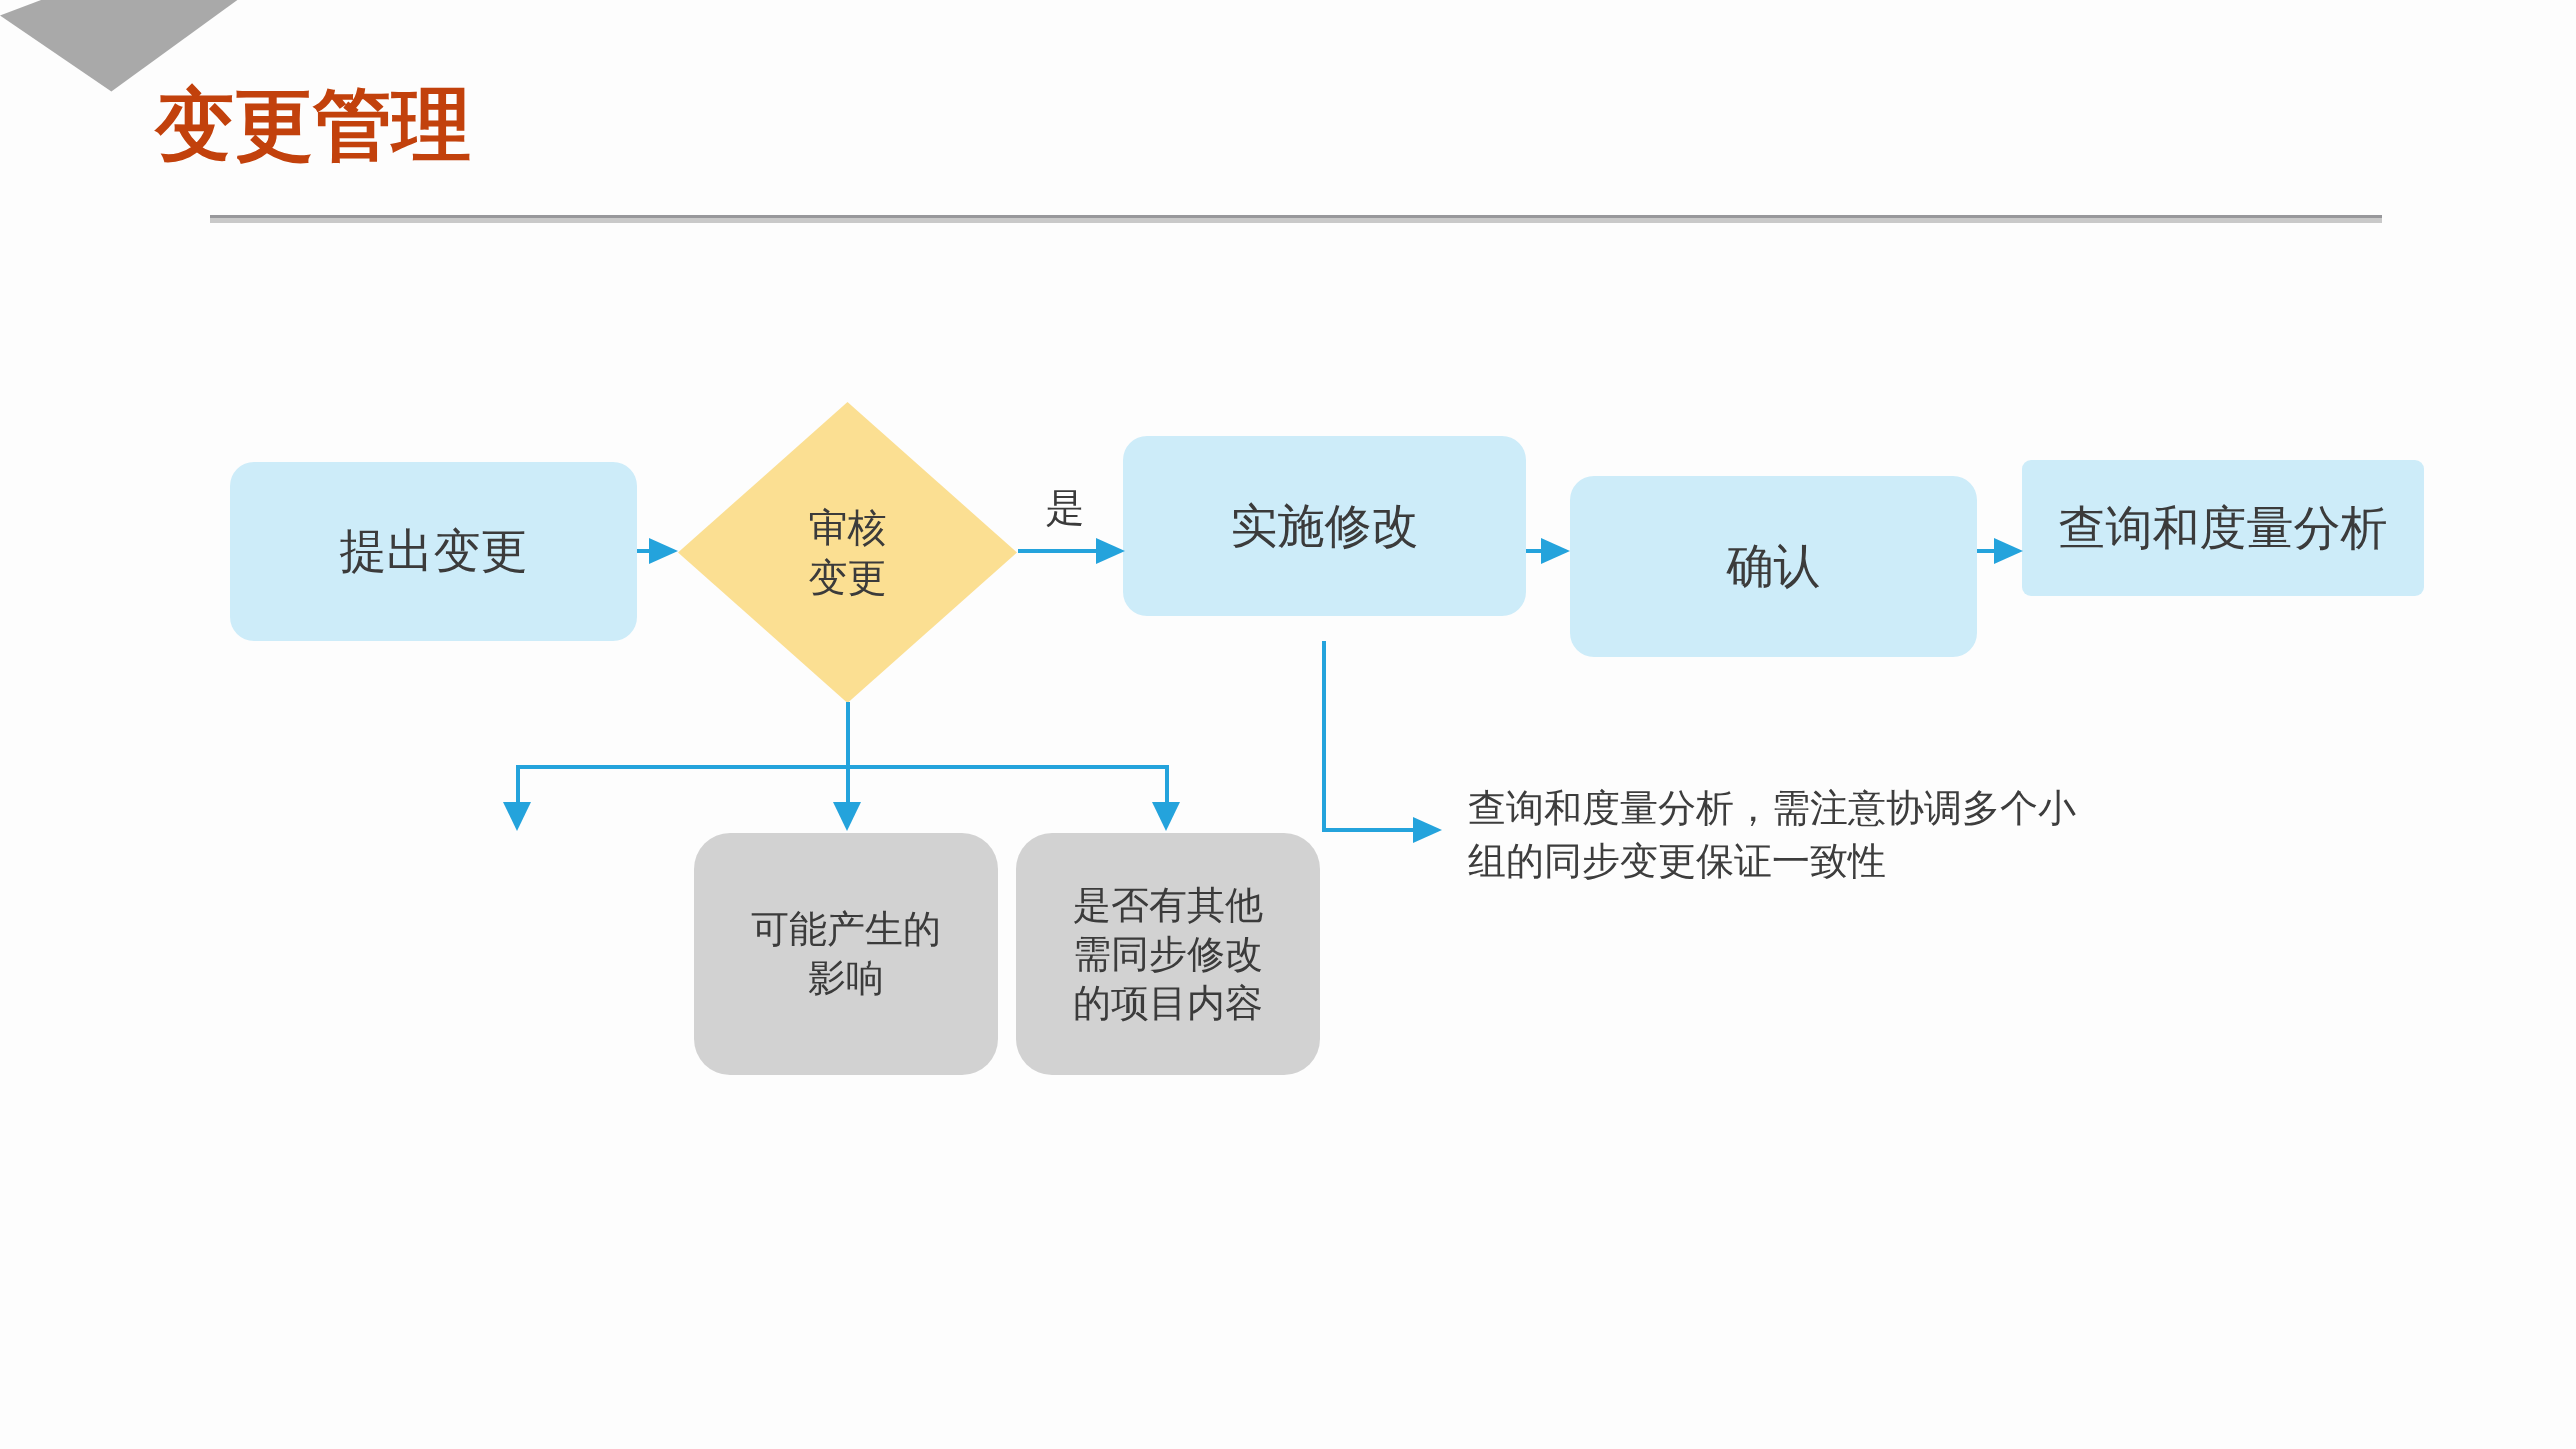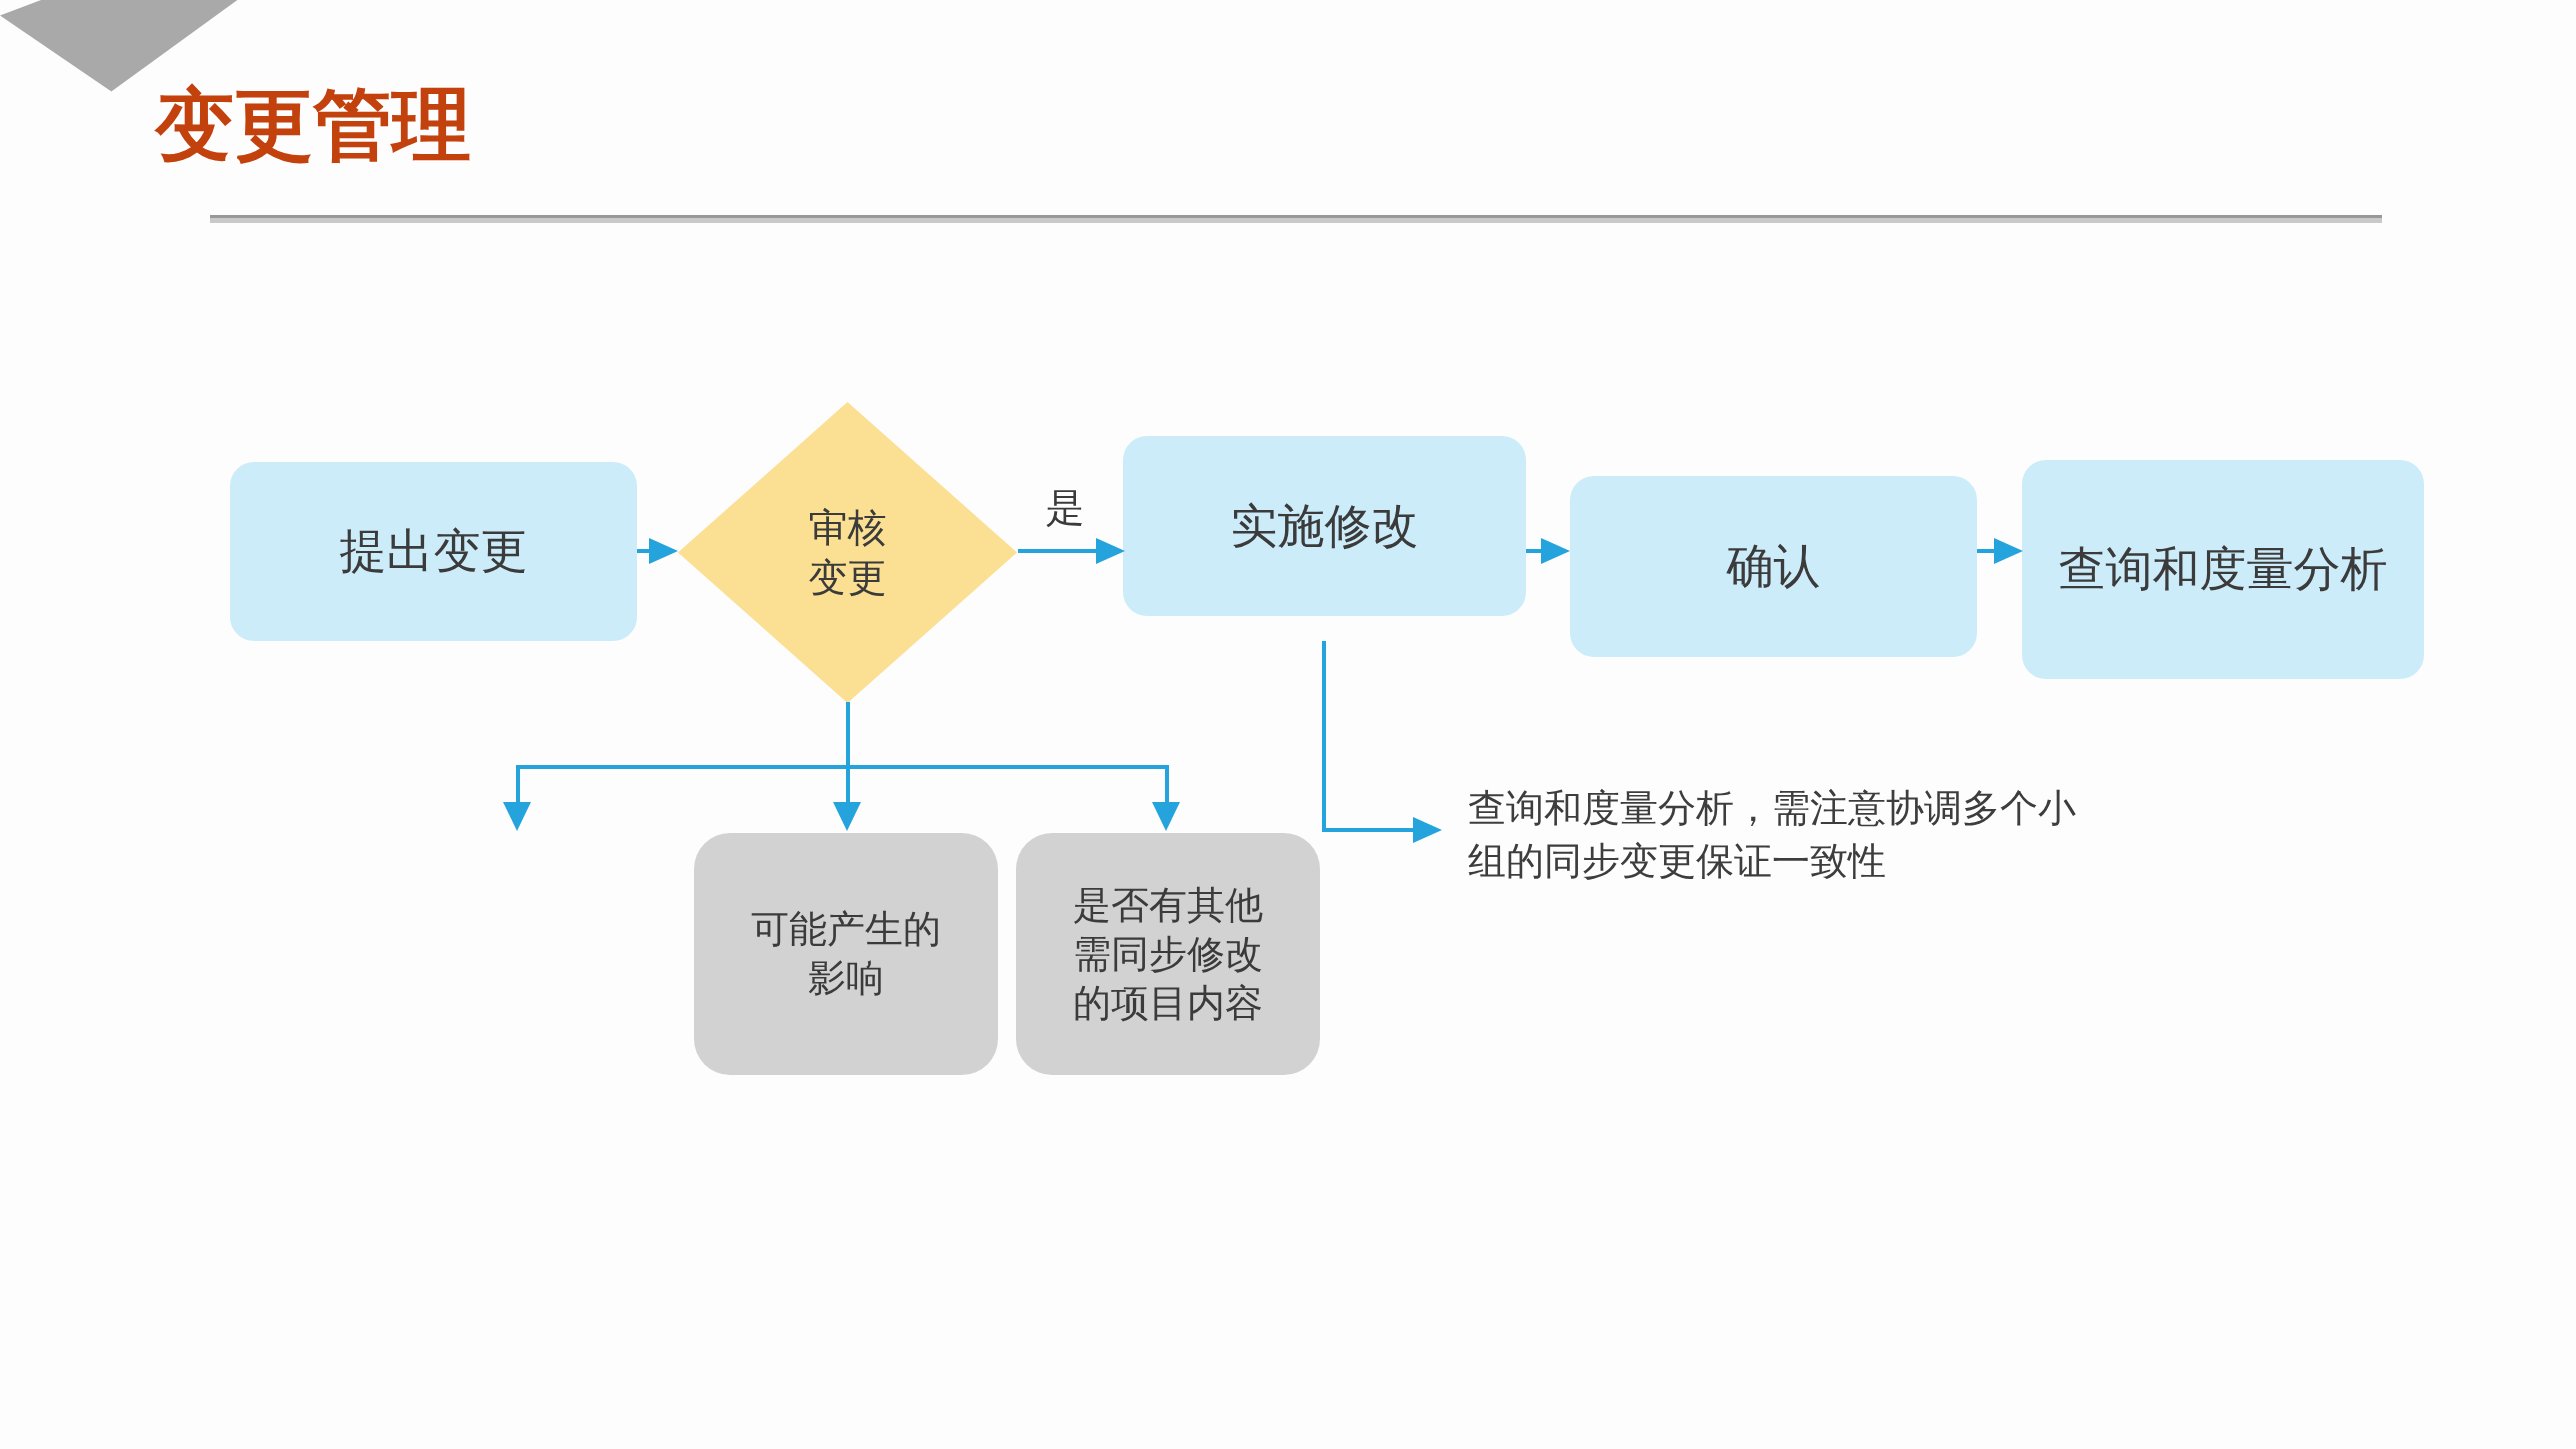--- a/index.html
+++ b/index.html
@@ -121,21 +121,21 @@
   </div>
 
   <div class="abs node node-blue" style="left:1123px;top:436px;width:403px;height:180px;">
     <span>实施修改</span>
   </div>
 
   <div class="abs node node-blue" style="left:1570px;top:476px;width:407px;height:181px;">
     <span>确认</span>
   </div>
 
-  <div class="abs node node-blue" style="left:2022px;top:460px;width:402px;height:219px;">
+  <div class="abs node node-blue" style="left:2022px;top:460px;width:402px;height:136px;border-radius:9px;">
     <span>查询和度量分析</span>
   </div>
 
 
   <div class="abs node node-gray" style="left:694px;top:833px;width:304px;height:242px;">
     <div>可能产生的</div>
     <div>影响</div>
   </div>
 
   <div class="abs node node-gray" style="left:1016px;top:833px;width:304px;height:242px;text-align:center;">

